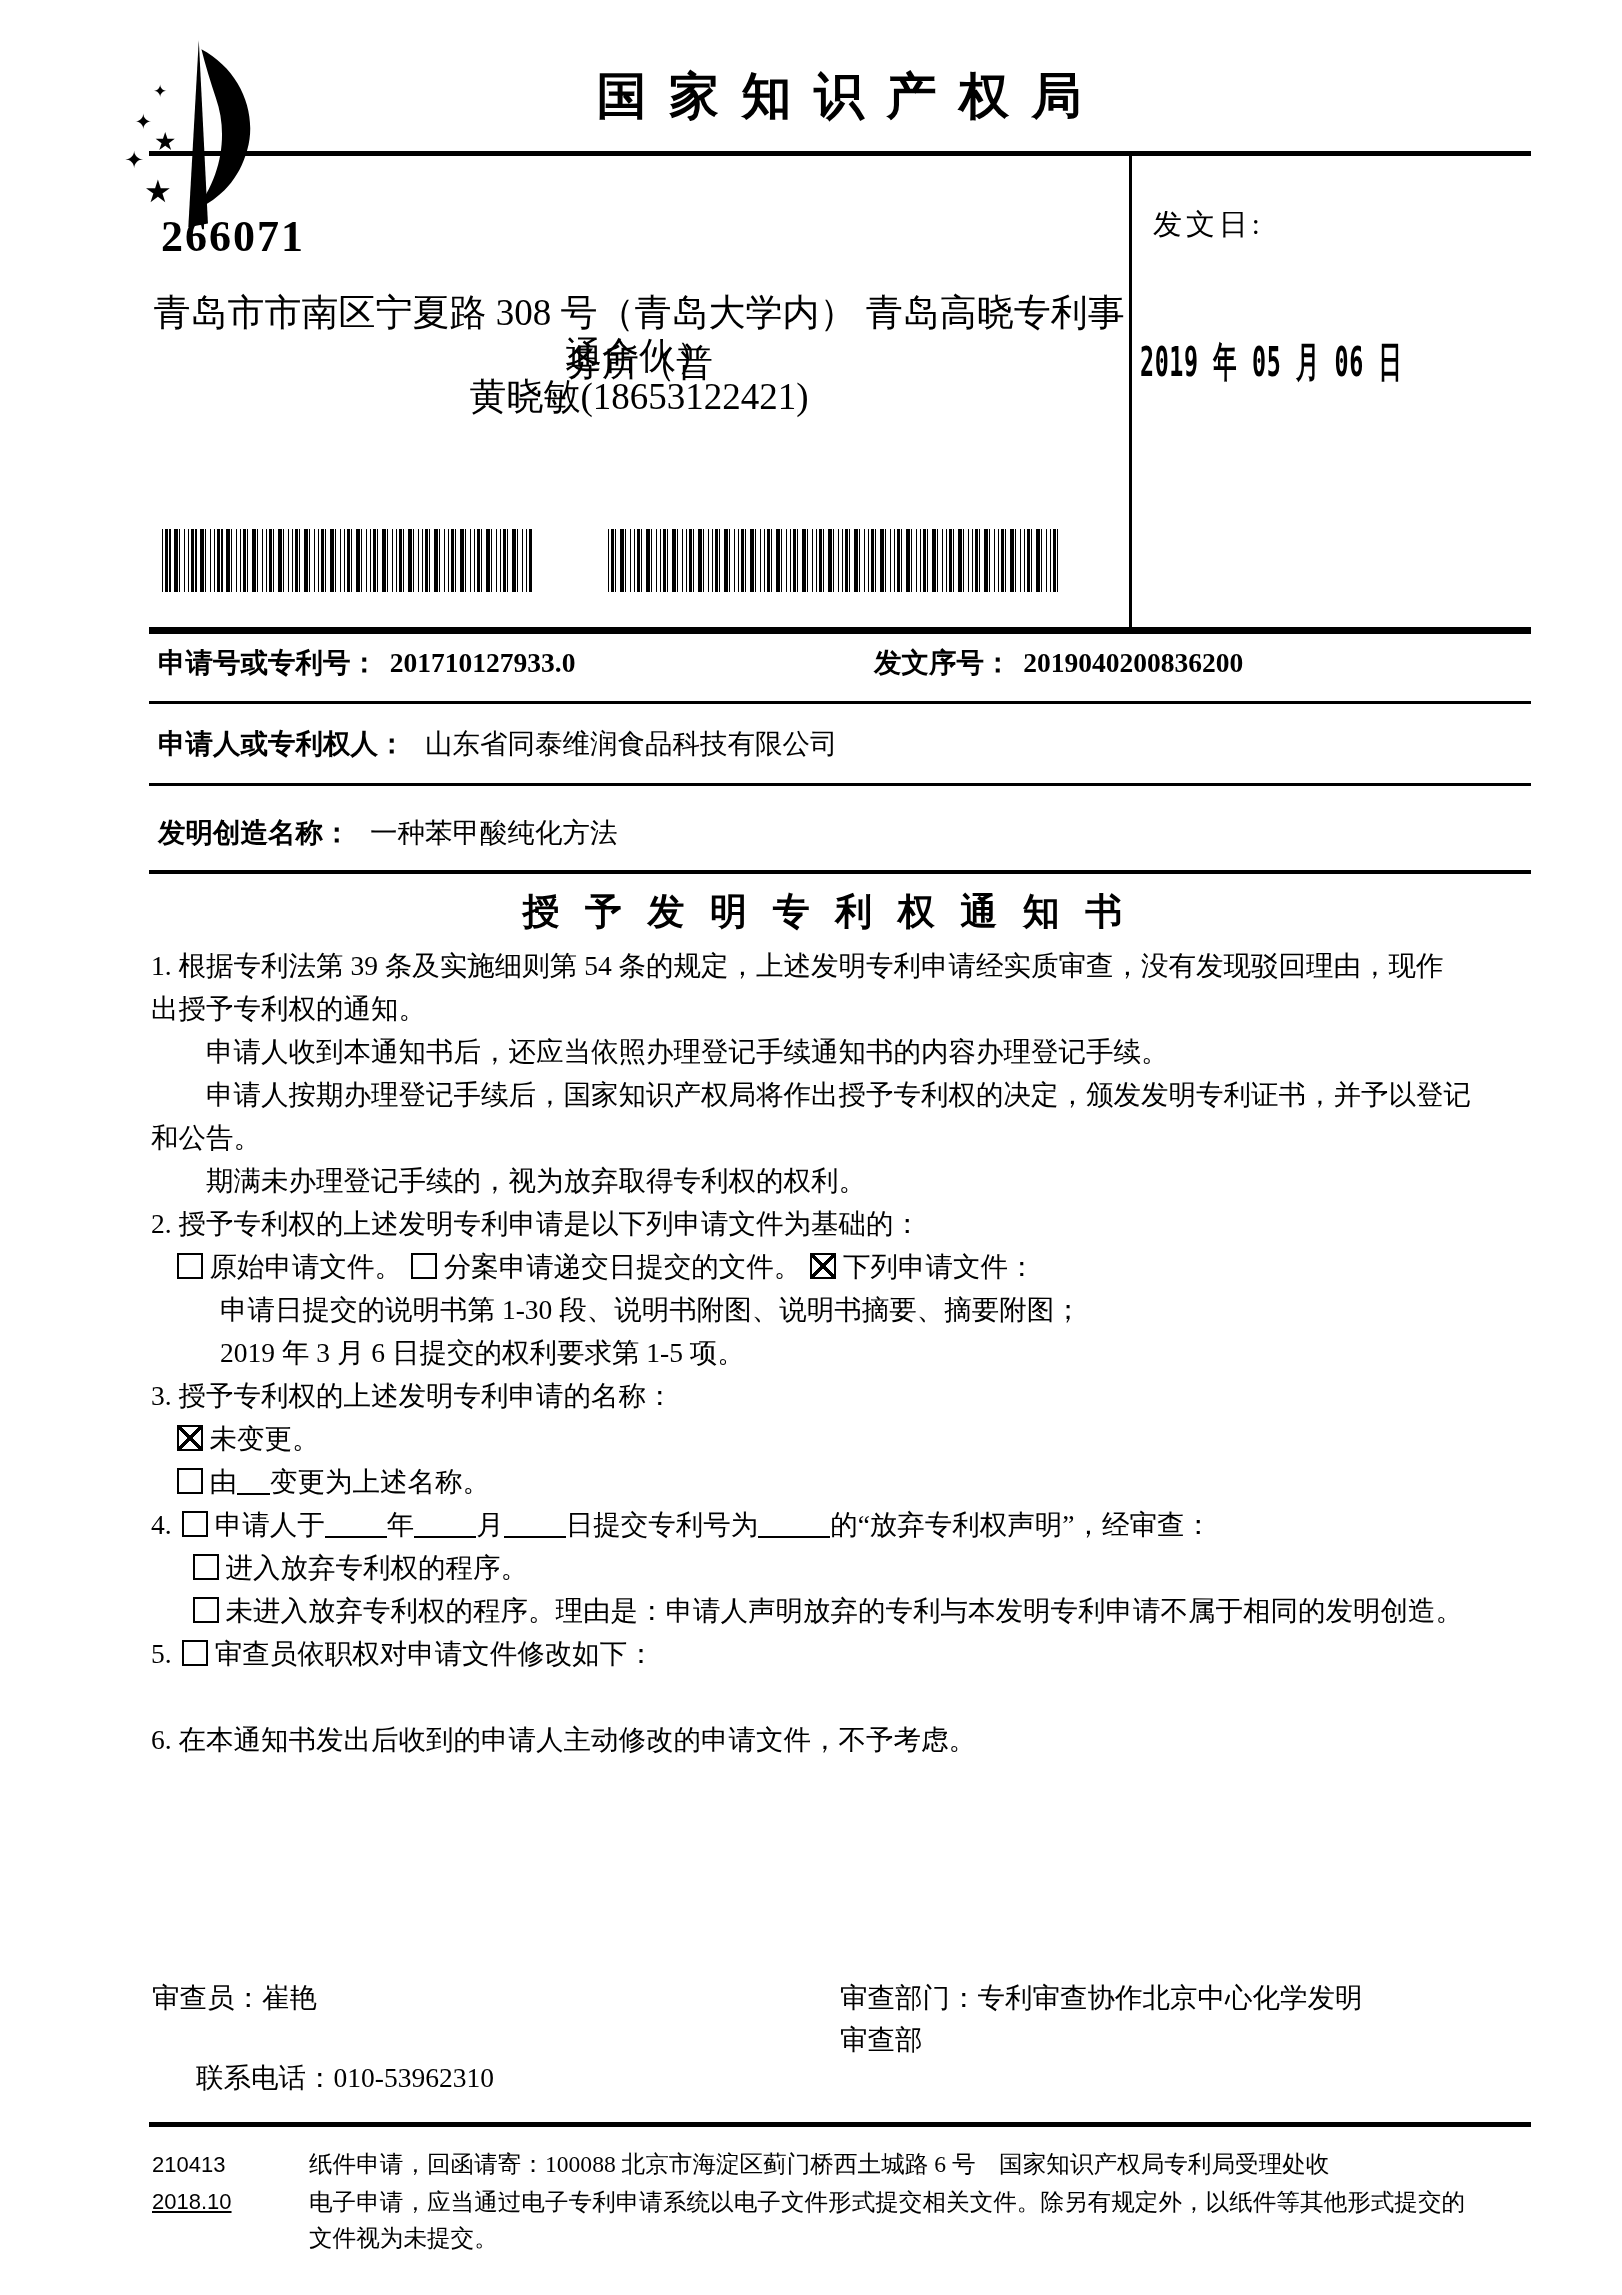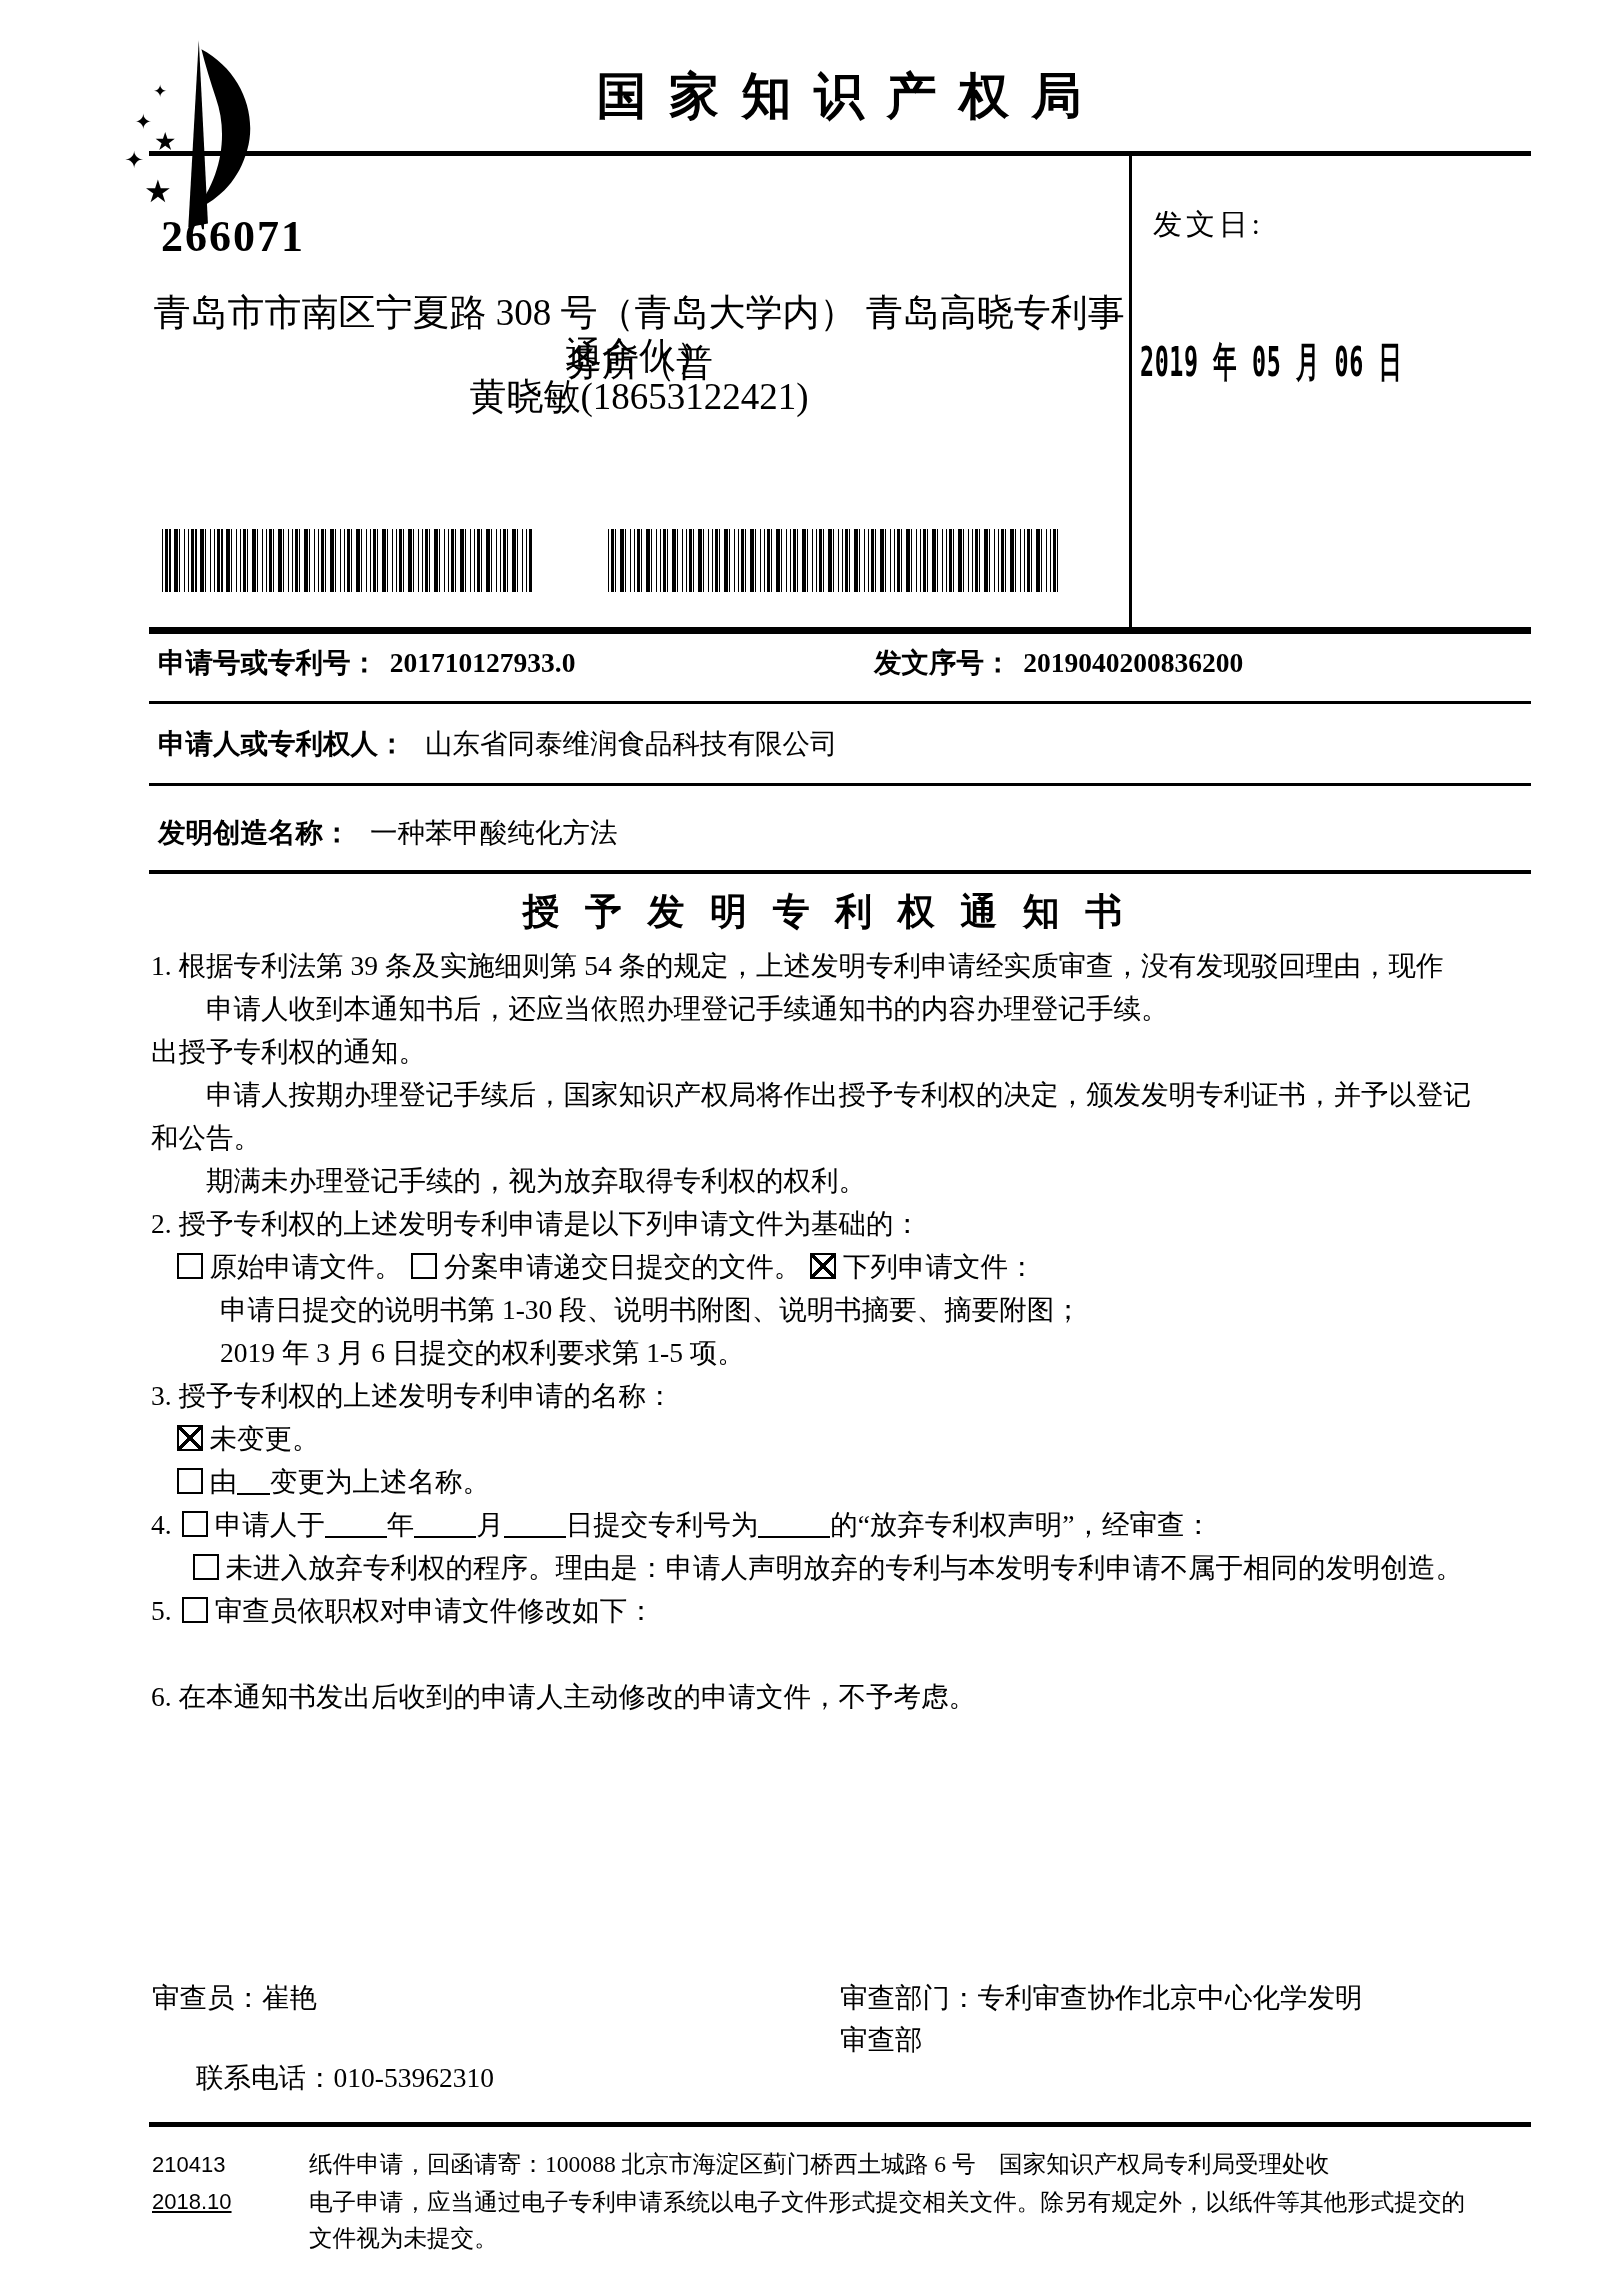--- a/index.html
+++ b/index.html
@@ -101,40 +101,43 @@
 
   <div class="inforow" style="left:158px;top:815px;">
     <span class="lab">发明创造名称：</span><span class="val">一种苯甲酸纯化方法</span>
   </div>
   <div class="rule" style="left:149px;top:870px;width:1382px;height:3.9px;"></div>
 
   <div class="notice-title">授 予 发 明 专 利 权 通 知 书</div>
 
   <div class="body">
     <div class="ln">1. 根据专利法第 39 条及实施细则第 54 条的规定，上述发明专利申请经实质审查，没有发现驳回理由，现作</div>
+    <div class="ln">出授予专利权的通知。</div>
     <div class="ln i84">申请人收到本通知书后，还应当依照办理登记手续通知书的内容办理登记手续。</div>
-    <div class="ln">出授予专利权的通知。</div>
     <div class="ln i84">申请人按期办理登记手续后，国家知识产权局将作出授予专利权的决定，颁发发明专利证书，并予以登记</div>
     <div class="ln">和公告。</div>
     <div class="ln i84">期满未办理登记手续的，视为放弃取得专利权的权利。</div>
     <div class="ln">2. 授予专利权的上述发明专利申请是以下列申请文件为基础的：</div>
     <div class="ln i40">
       <span class="cb"></span><span>原始申请文件。</span><span class="cb mid"></span><span>分案申请递交日提交的文件。</span><span class="cb mid checked"></span><span>下列申请文件：</span>
     </div>
     <div class="ln i105">申请日提交的说明书第 1-30 段、说明书附图、说明书摘要、摘要附图；</div>
     <div class="ln i105">2019 年 3 月 6 日提交的权利要求第 1-5 项。</div>
     <div class="ln">3. 授予专利权的上述发明专利申请的名称：</div>
     <div class="ln i40">
       <span class="cb checked"></span><span>未变更。</span>
     </div>
     <div class="ln i40">
       <span class="cb"></span><span>由</span><span class="bl w50"></span><span>变更为上述名称。</span>
     </div>
     <div class="ln">
       <span class="num">4.</span><span class="cb"></span><span>申请人于</span><span class="bl w95"></span><span>年</span><span class="bl w95"></span><span>月</span><span class="bl w95"></span><span>日提交专利号为</span><span class="bl w110"></span><span>的“放弃专利权声明”，经审查：</span>
+    </div>
+    <div class="ln i64">
+      <span class="cb"></span><span>进入放弃专利权的程序。</span>
     </div>
     <div class="ln i64">
       <span class="cb"></span><span>未进入放弃专利权的程序。理由是：申请人声明放弃的专利与本发明专利申请不属于相同的发明创造。</span>
     </div>
     <div class="ln">
       <span class="num">5.</span><span class="cb"></span><span>审查员依职权对申请文件修改如下：</span>
     </div>
     <div class="ln"></div>
     <div class="ln">6. 在本通知书发出后收到的申请人主动修改的申请文件，不予考虑。</div>
   </div>

